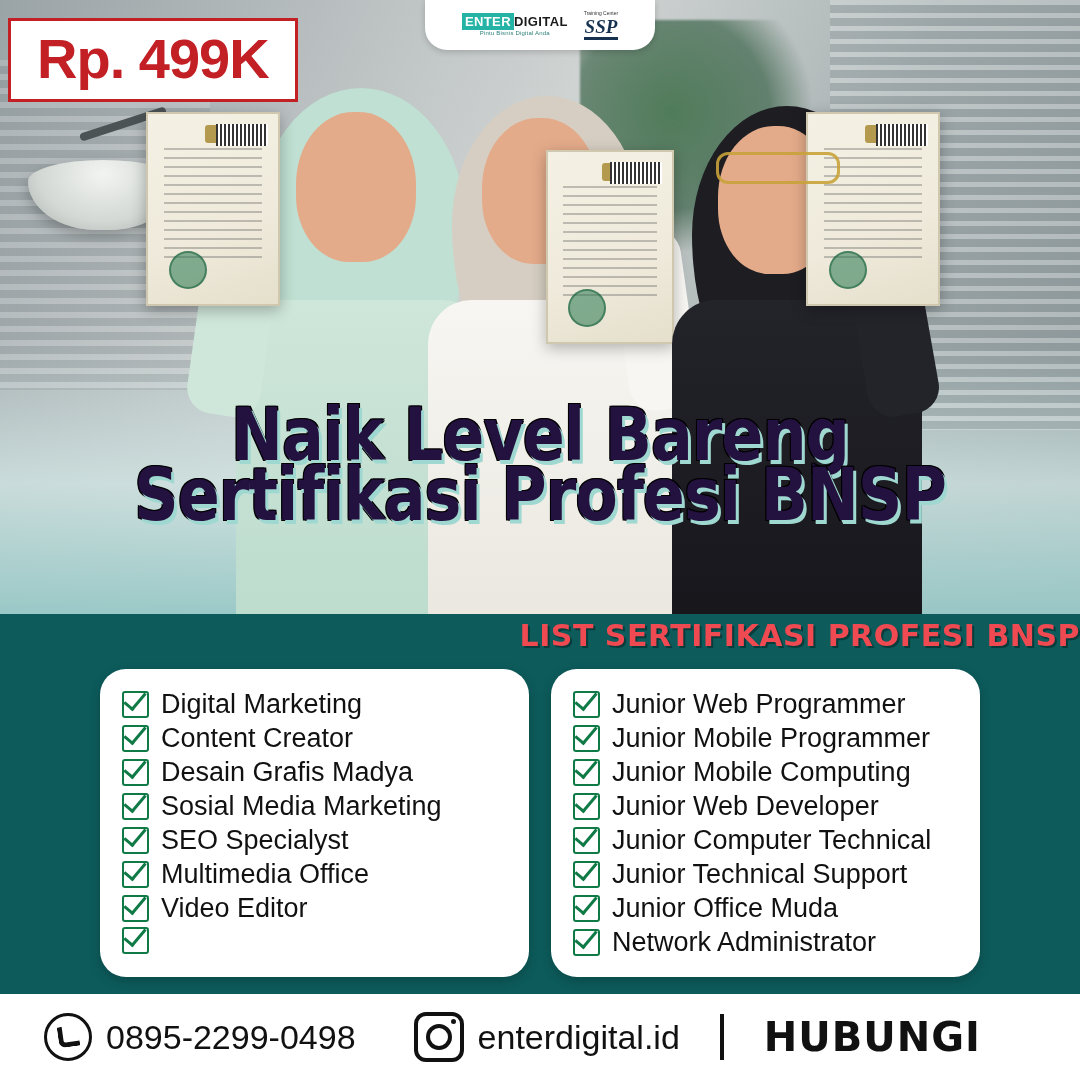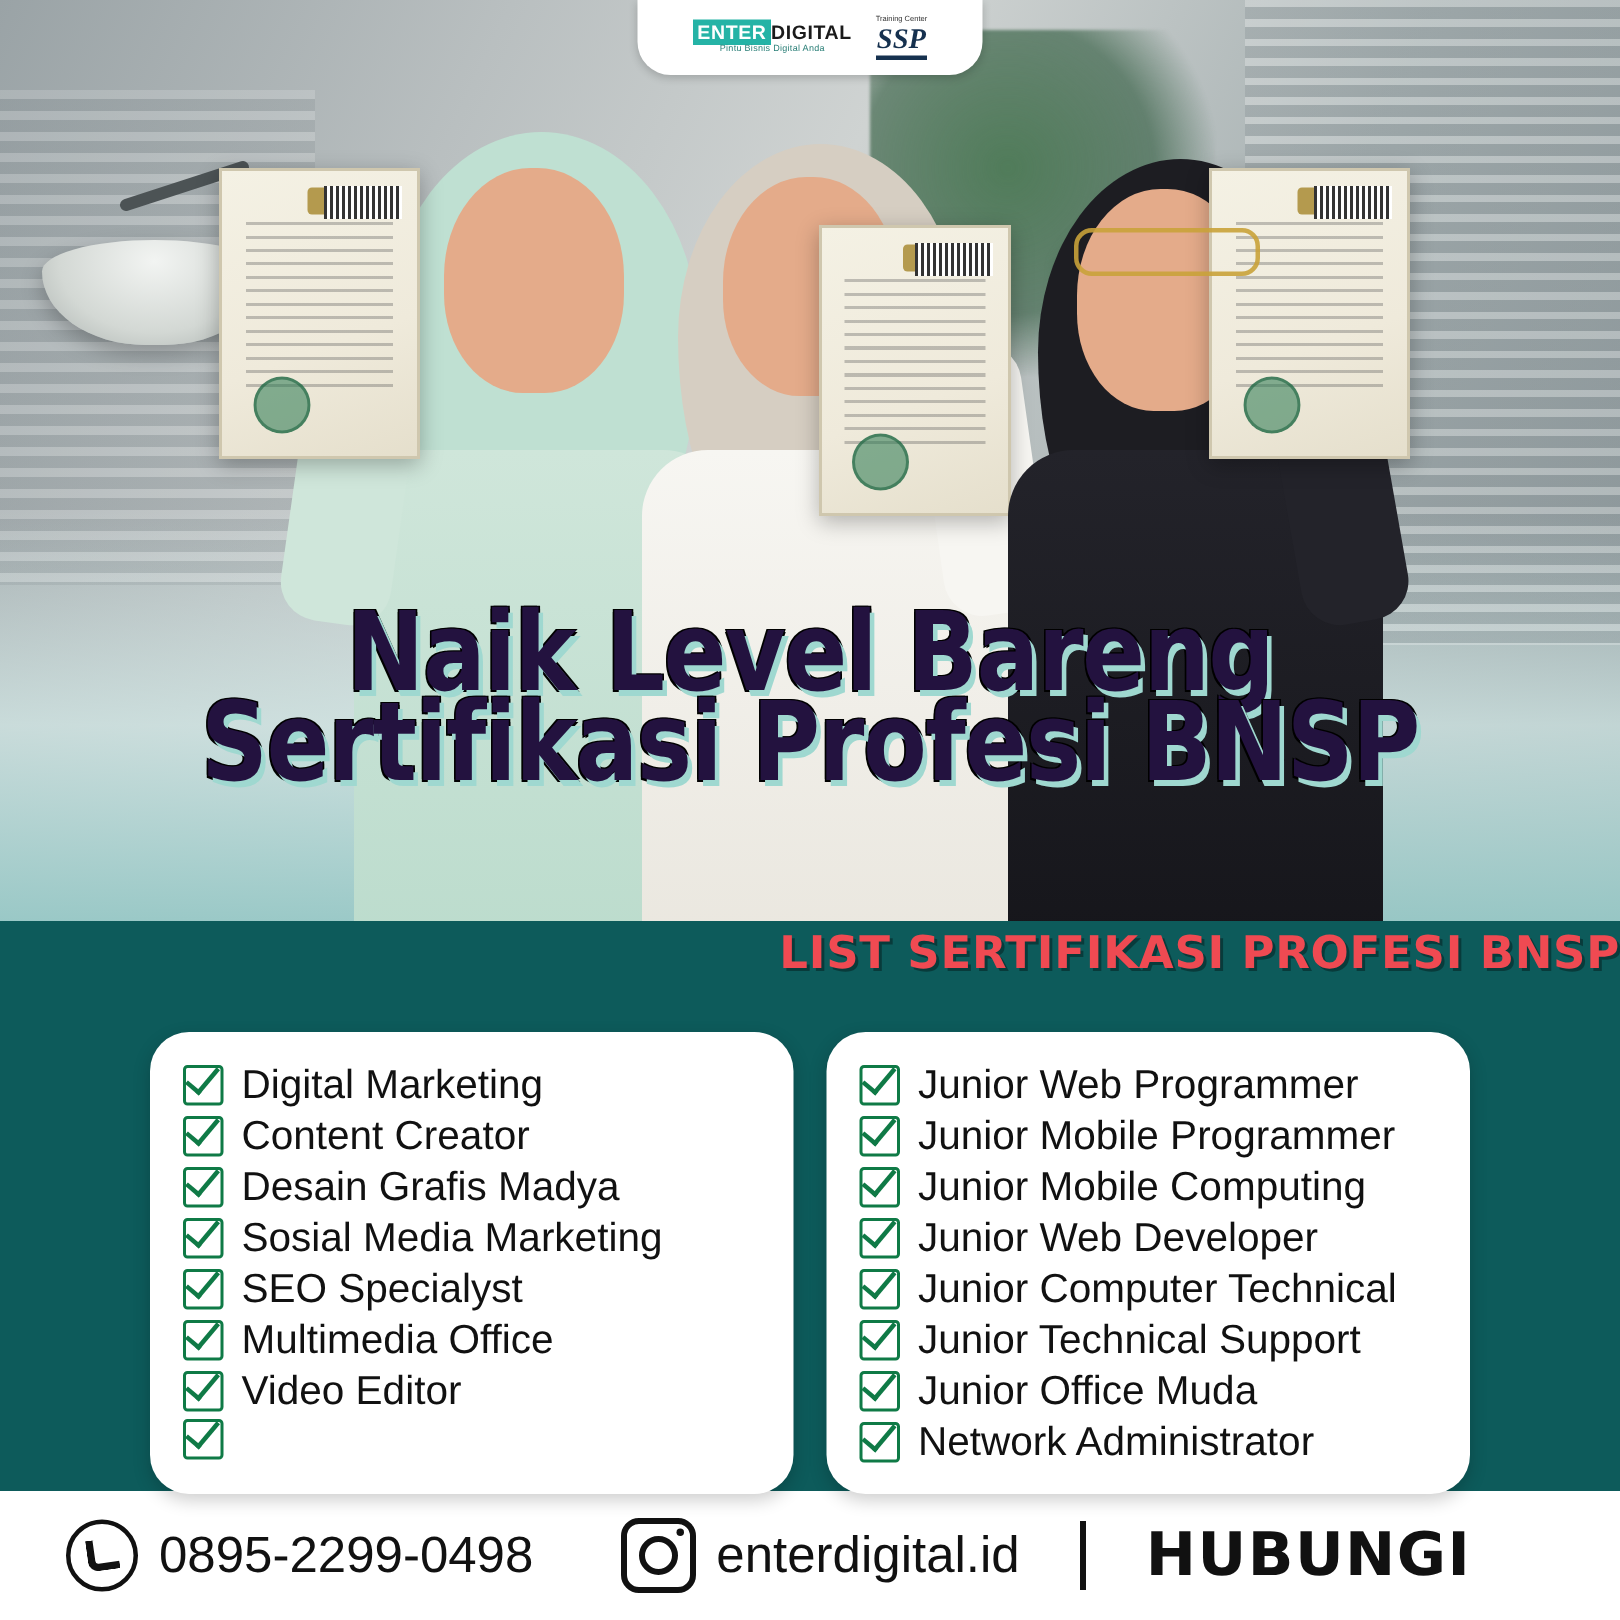--- a/index.html
+++ b/index.html
@@ -283,21 +283,21 @@
     font-size: 30px;
     color: #ef4a52;
     letter-spacing: 0.5px;
     text-shadow: 2px 2px 0 rgba(0,0,0,0.35);
     z-index: 21;
   }
 
   .cards {
     position: absolute;
     left: 100px;
-    top: 688px;
+    top: 669px;
     width: 880px;
     display: flex;
     gap: 22px;
     z-index: 21;
   }
   .card {
     background: #ffffff;
     border-radius: 26px;
     padding: 18px 22px 18px 22px;
     flex: 1;
@@ -459,20 +459,23 @@
       <div class="cert" style="left:806px; top:112px; width:130px; height:190px;">
         <div class="crest"></div>
           <div class="lines"></div>
           <div class="seal"></div>
           <div class="barcode"></div>
       </div>
       <div style="position:absolute;left:716px;top:152px;width:118px;height:26px;border:3px solid #c9a23a;border-radius:12px;opacity:0.9;"></div>
     </div>
   </div>
 
+  <div class="price-badge">
+    <span>Rp. 499K</span>
+  </div>
 
   <div class="logo-pill">
     <div class="logo-enter">
       <div class="top">
         <span class="hl">ENTER</span><span>DIGITAL</span>
       </div>
       <div class="sub">Pintu Bisnis Digital Anda</div>
     </div>
     <div class="logo-ssp">
       <div class="tiny">Training Center</div>

